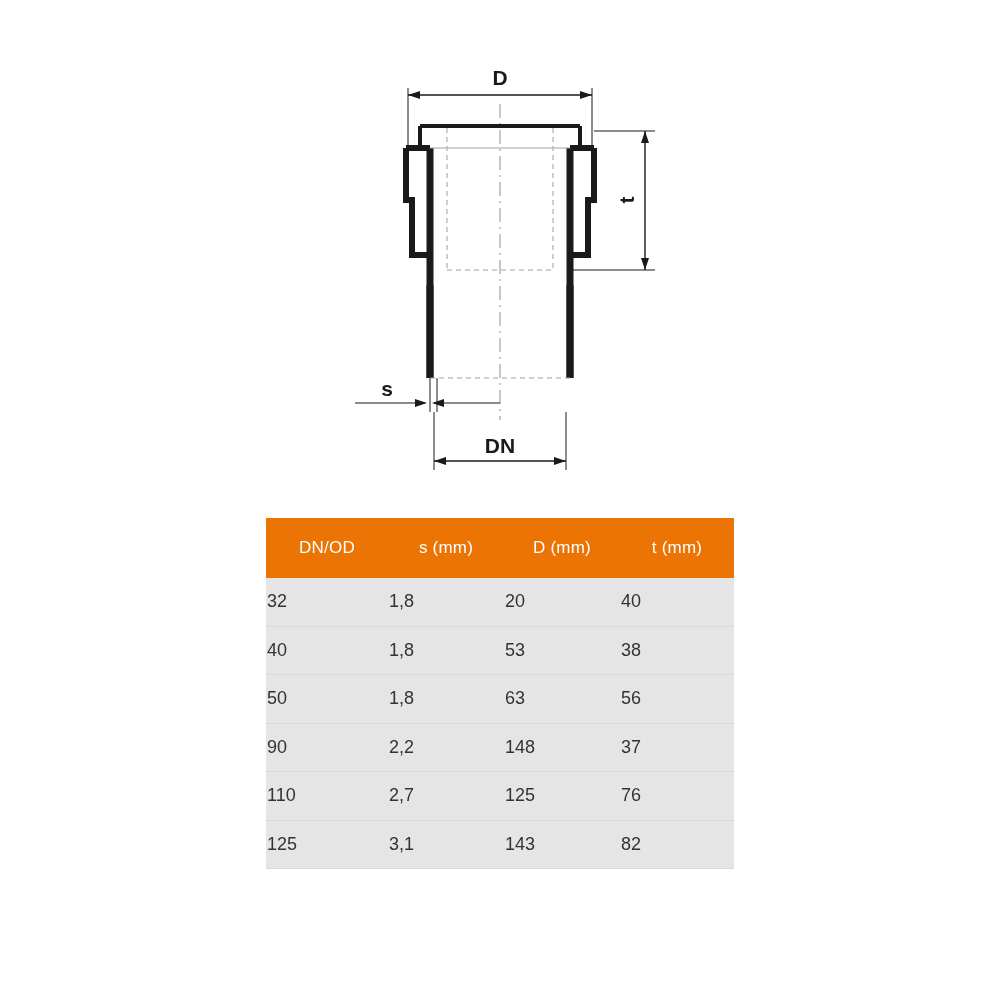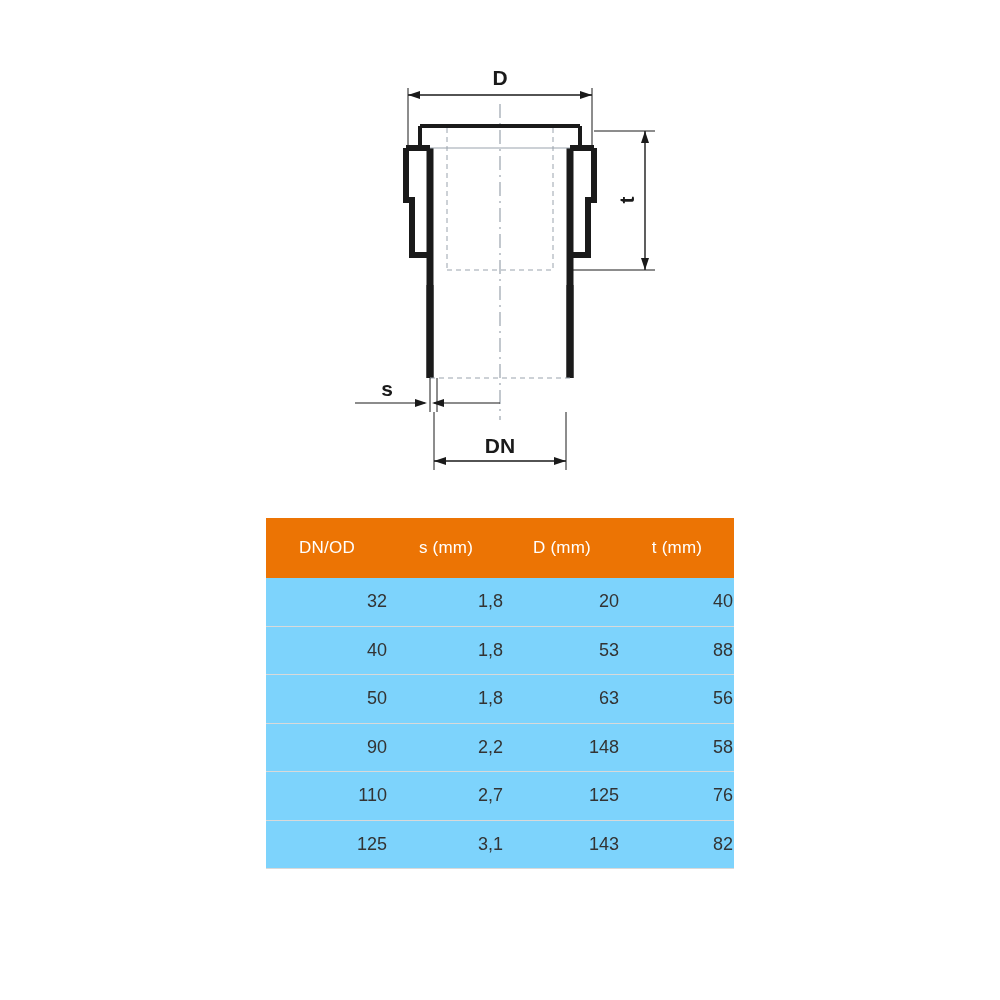--- a/index.html
+++ b/index.html
@@ -54,26 +54,26 @@
     font-size: 17px;
     font-weight: normal;
     height: 58px;
     text-align: center;
     vertical-align: middle;
     border: none;
     letter-spacing: 0.2px;
   }
   #dimension-table tbody td {
     height: 45.5px;
-    text-align: right;
+    text-align: left;
     vertical-align: middle;
     font-size: 18px;
     color: #333333;
     border-bottom: 1px solid #d9d9d9;
-    background: #7dd3fc;
+    background: #e5e5e5;
   }
   #dimension-table tbody tr:last-child td {
     border-bottom: 1px solid #d9d9d9;
   }
 </style>
 </head>
 <body>
 
 <div id="drawing-area">
   <svg id="drawing-svg" width="1000" height="500" viewBox="0 0 1000 500">
@@ -154,33 +154,33 @@
     <tr>
       <td>32</td>
       <td>1,8</td>
       <td>20</td>
       <td>40</td>
     </tr>
     <tr>
       <td>40</td>
       <td>1,8</td>
       <td>53</td>
-      <td>88</td>
+      <td>38</td>
     </tr>
     <tr>
       <td>50</td>
       <td>1,8</td>
       <td>63</td>
       <td>56</td>
     </tr>
     <tr>
       <td>90</td>
       <td>2,2</td>
       <td>148</td>
-      <td>58</td>
+      <td>37</td>
     </tr>
     <tr>
       <td>110</td>
       <td>2,7</td>
       <td>125</td>
       <td>76</td>
     </tr>
     <tr>
       <td>125</td>
       <td>3,1</td>

